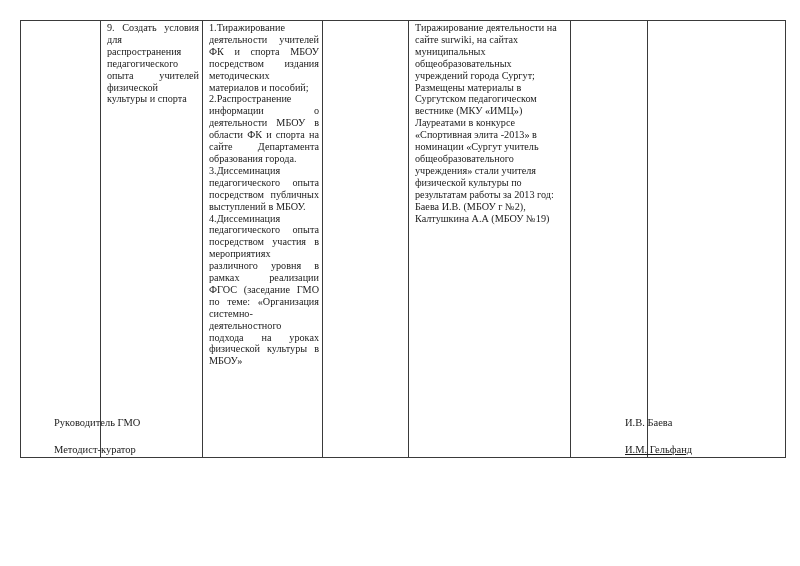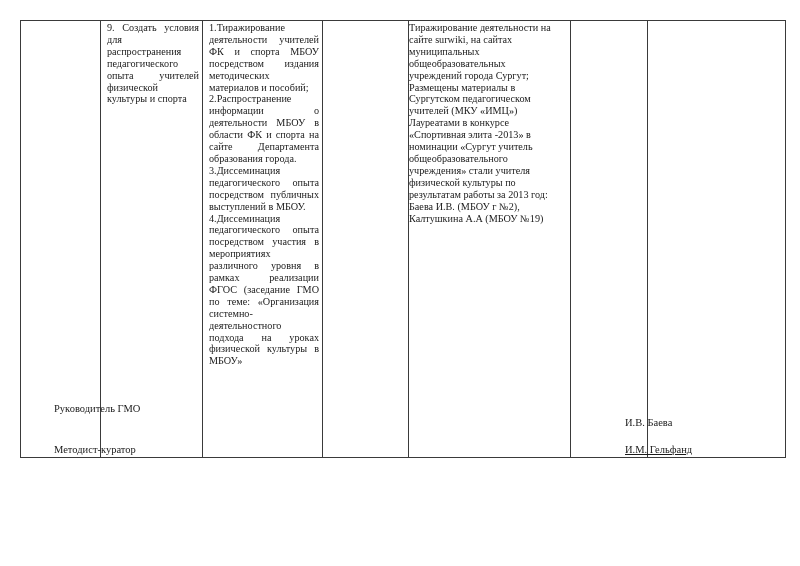--- a/index.html
+++ b/index.html
@@ -69,44 +69,44 @@
               <span class="jl">ФГОС (заседание ГМО</span>
               <span class="jl">по теме: «Организация</span>
               <span class="line">системно-</span>
               <span class="line">деятельностного</span>
               <span class="jl">подхода на уроках</span>
               <span class="jl">физической культуры в</span>
               <span class="line">МБОУ»</span>
             </div>
           </td>
       <td></td>
-      <td style="padding-left:0">
+      <td style="padding-left:6px">
             <div id="col5">
               <span class="line">Тиражирование деятельности на</span>
               <span class="line">сайте surwiki, на сайтах</span>
               <span class="line">муниципальных</span>
               <span class="line">общеобразовательных</span>
               <span class="line">учреждений города Сургут;</span>
               <span class="line">Размещены материалы в</span>
               <span class="line">Сургутском педагогическом</span>
-              <span class="line">учителей (МКУ «ИМЦ»)</span>
+              <span class="line">вестнике (МКУ «ИМЦ»)</span>
               <span class="line">Лауреатами в конкурсе</span>
               <span class="line">«Спортивная элита -2013» в</span>
               <span class="line">номинации «Сургут учитель</span>
               <span class="line">общеобразовательного</span>
               <span class="line">учреждения» стали учителя</span>
               <span class="line">физической культуры по</span>
               <span class="line">результатам работы за 2013 год:</span>
               <span class="line"> Баева И.В. (МБОУ г №2),</span>
               <span class="line">Калтушкина А.А (МБОУ №19)</span>
             </div>
           </td>
       <td></td>
       <td></td>
     </tr>
   </tbody>
     </table>
 
-  <div class="sig" style="left:54px; top:403px;font-family:Liberation Serif, serif;">Руководитель ГМО</div>
+  <div class="sig" style="left:54px; top:417px;font-family:Liberation Serif, serif;">Руководитель ГМО</div>
   <div class="sig" style="left:625px; top:417px;">И.В. Баева</div>
   <div class="sig" style="left:54px; top:444px;text-align:right;">Методист-куратор</div>
   <div class="sig" style="left:625px; top:444px;text-decoration:underline;">И.М. Гельфанд</div>
 </div>
 
 </body></html>

